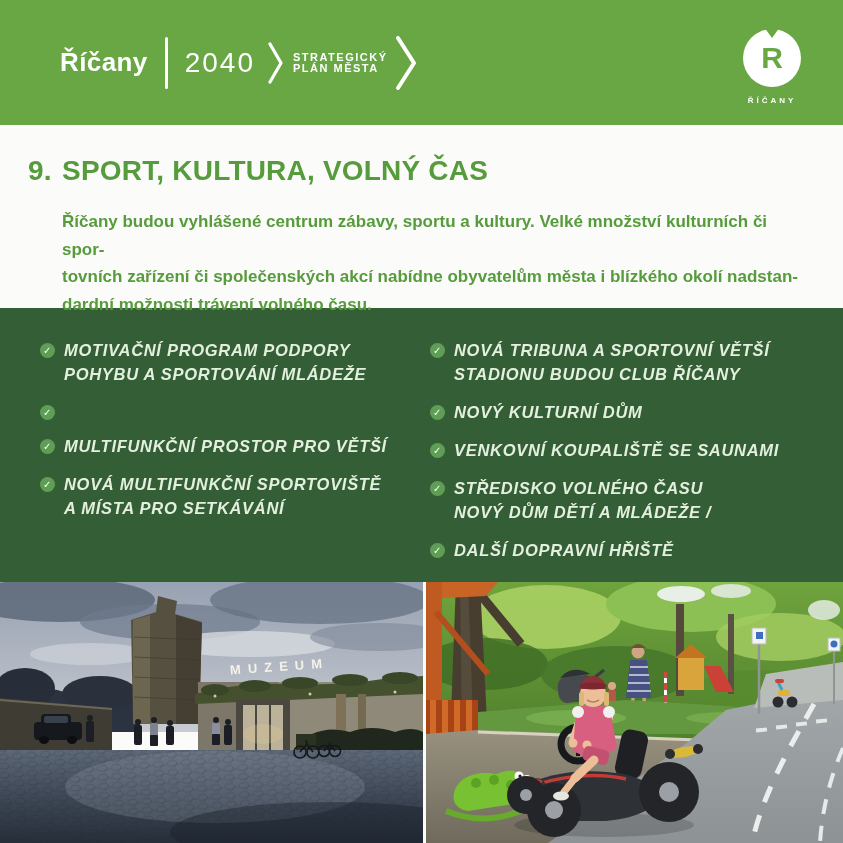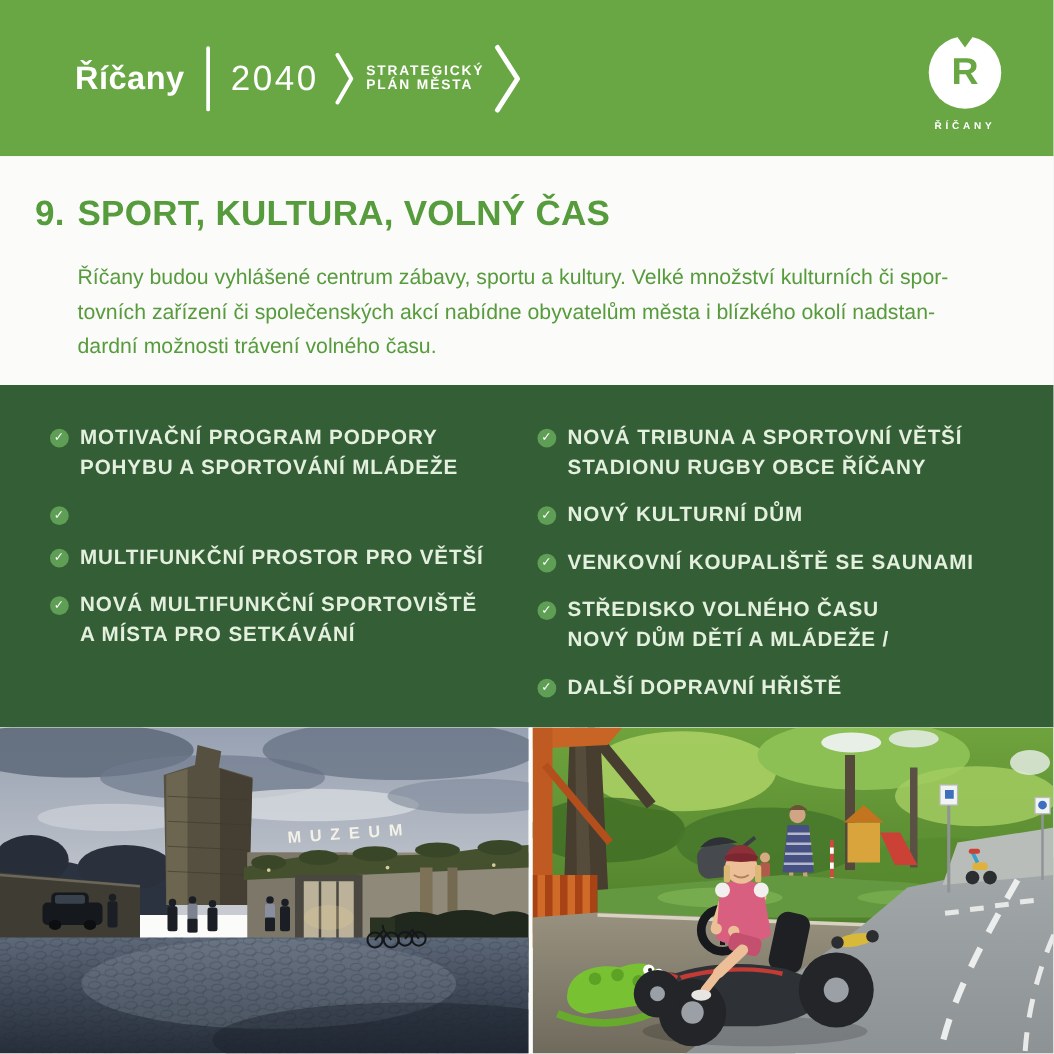--- a/index.html
+++ b/index.html
@@ -34,42 +34,42 @@
     border-top:11px solid var(--brand-green,#69a744);
   }
   .logo-caption{margin-top:9px;color:#fff;font-size:8px;font-weight:bold;letter-spacing:3px;}
   
   .intro{
     height:183px;background:#fbfbf9;box-sizing:border-box;
     padding:26px 38px 0 28px;color:var(--text-green,#569b3c);
   }
   .intro-title{display:flex;margin:4px 0 0;font-size:28px;font-weight:bold;letter-spacing:.2px;}
   .intro-number{width:34px;flex:none;}
-  .lead{margin:21px 0 0 34px;font-size:17px;line-height:27.5px;font-weight:400;}
+  .lead{margin:21px 0 0 34px;font-size:17px;line-height:27.5px;font-weight:700;}
   .lead span{display:block;}
   
   .checklist{
     height:274px;background:var(--panel-green,#345e36);
     display:flex;box-sizing:border-box;padding:30px 0 0 40px;
     color:var(--check-text,#e4f0de);
   }
   .col{list-style:none;margin:0;padding:0;}
   .col-left{width:390px;flex:none;}
   .col-right{flex:1;}
   .check-item{
     display:flex;margin-bottom:14px;
     font-weight:bold;font-size:16.5px;line-height:24px;letter-spacing:.7px;
   }
   .check{
     flex:none;width:15px;height:15px;border-radius:50%;
     background:var(--check-green,#5f9e55);color:#fff;
     font-size:10px;line-height:15px;text-align:center;
     margin:5px 9px 0 0;font-weight:bold;
   }
-  .check-text span{display:block;}
+  .check-text span{display:block;font-style:italic;}
   
   .photos{height:261px;display:flex;background:#fbfbf9;}
   .photo{position:relative;height:261px;overflow:hidden;}
   .photo-left{width:423px;}
   .photo-gap{width:3px;background:#fbfbf9;flex:none;}
   .photo-right{width:417px;}
   .photo svg{display:block;}
 </style>
 </head>
 <body>
@@ -137,21 +137,21 @@
           <span>NOVÁ MULTIFUNKČNÍ SPORTOVIŠTĚ</span>
           <span>A MÍSTA PRO SETKÁVÁNÍ</span>
         </span>
       </li>
     </ul>
     <ul class="col col-right">
       <li class="check-item">
         <span class="check">✓</span>
         <span class="check-text">
           <span>NOVÁ TRIBUNA A SPORTOVNÍ VĚTŠÍ</span>
-          <span>STADIONU RUGBY OBCE ŘÍČANY</span>
+          <span>STADIONU BUDOU CLUB ŘÍČANY</span>
         </span>
       </li>
       <li class="check-item">
         <span class="check">✓</span>
         <span class="check-text">
           <span>NOVÝ KULTURNÍ DŮM</span>
         </span>
       </li>
       <li class="check-item">
         <span class="check">✓</span>

